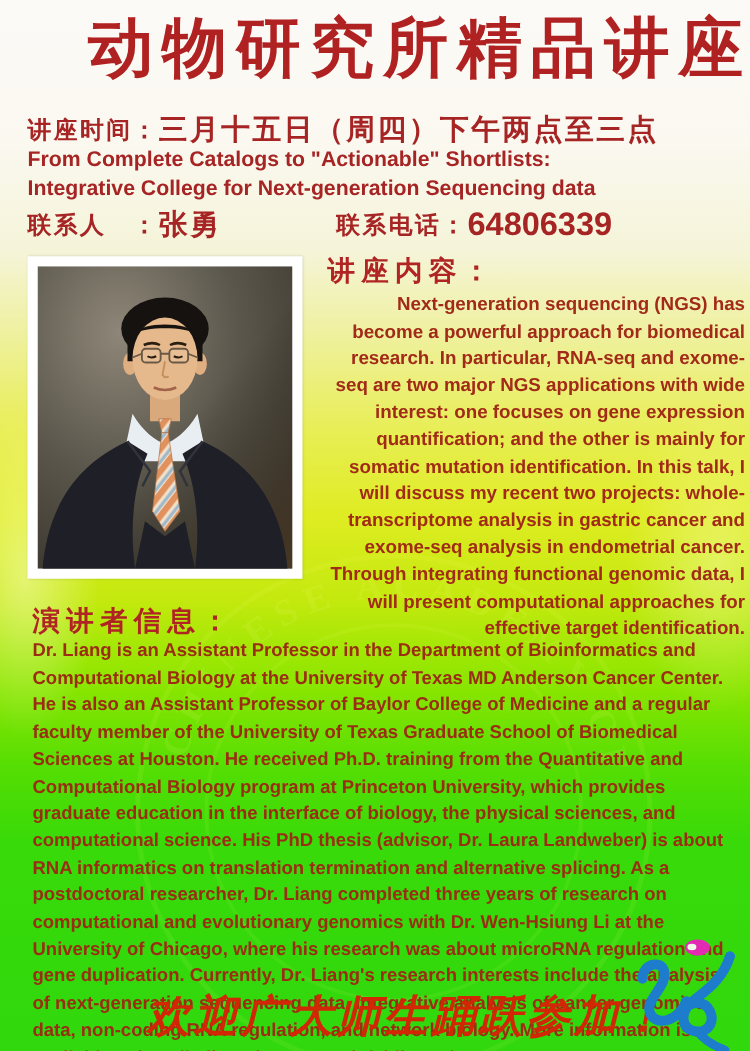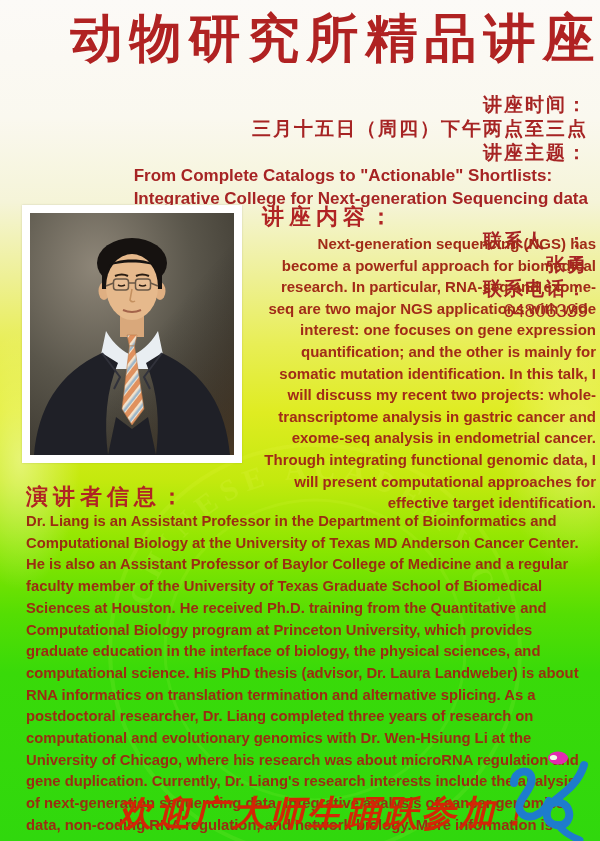--- a/index.html
+++ b/index.html
@@ -13,26 +13,26 @@
   }
   .watermark{position:absolute;left:85px;top:420px;width:460px;height:460px;opacity:.45;pointer-events:none;}
   .streak{position:absolute;pointer-events:none;border-radius:50%;}
   .title{
     position:absolute;left:0;top:4px;width:100%;text-align:center;
     font-family:Liberation Sans, sans-serif;font-weight:bold;
     font-size:52px;letter-spacing:7px;white-space:nowrap;padding-left:36px;
   }
   .info{position:absolute;left:22px;top:92px;width:566px;
     font-family:"DejaVu Serif","Liberation Serif",serif;font-weight:bold;}
-  .info-row{display:flex;align-items:flex-end;line-height:24px;flex-direction:column;}
+  .info-row{display:flex;align-items:flex-start;line-height:24px;}
   .cn-label{font-size:19px;white-space:nowrap;letter-spacing:2px;}
-  .cn-value{font-size:19px;letter-spacing:2px;}
+  .cn-value{font-size:23px;letter-spacing:2px;}
   .en-topic{font-family:"Liberation Sans",sans-serif;font-size:17px;font-weight:bold;letter-spacing:0;line-height:23px;}
-  .contact-row{margin-top:18px;}
-  .phone-num{font-family:"Liberation Sans",sans-serif;font-size:19px;font-weight:normal;line-height:22px;}
+  .contact-row{margin-top:6px;}
+  .phone-num{font-family:"Liberation Sans",sans-serif;font-size:26px;font-weight:bold;line-height:22px;}
   .photo{
     position:absolute;left:22px;top:205px;width:204px;height:242px;
     background:#fff;padding:8px;box-shadow:0 0 2px rgba(0,0,0,.15);
   }
   .photo svg{display:block;width:204px;height:242px;}
   .section-head{
     position:absolute;font-family:"DejaVu Serif","Liberation Serif",serif;
     font-weight:bold;font-size:22px;letter-spacing:5px;white-space:nowrap;
   }
   .content-head{left:262px;top:202px;text-align:right;}
@@ -73,21 +73,20 @@
   <div class="title" style="color:#b02222;">动物研究所精品讲座</div>
 
   <div class="info" style="color:#a62424;">
     <div class="info-row">
       <span class="cn-label">讲座时间：</span>
       <span class="cn-value">三月十五日（周四）下午两点至三点</span>
     </div>
     <div class="info-row">
     </div>
     <div class="info-row">
-      <span class="cn-label">讲座主题：</span>
       <span class="en-topic">
         <span style="display:block;">From Complete Catalogs to "Actionable" Shortlists:</span>
         <span style="display:block;">Integrative College for Next-generation Sequencing data</span>
       </span>
     </div>
     <div class="info-row contact-row">
       <span class="cn-label">联系人　：</span>
       <span class="cn-value">张勇</span>
       <span class="cn-label" style="margin-left:92px;">联系电话：</span>
       <span class="phone-num">64806339</span>

